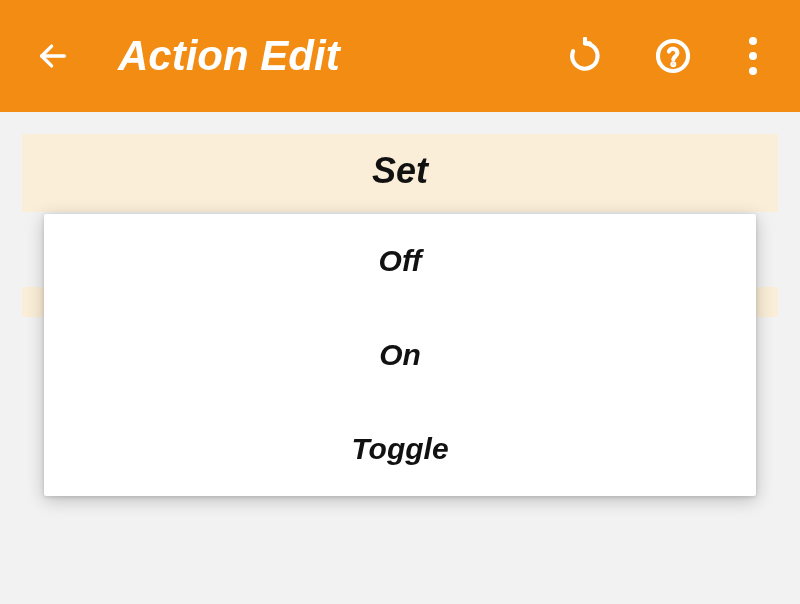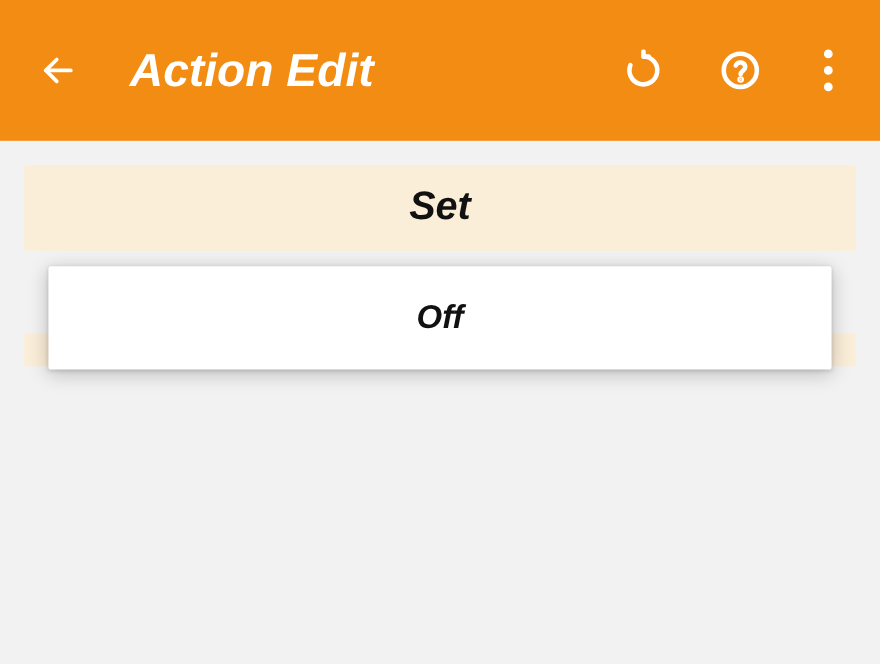--- a/index.html
+++ b/index.html
@@ -10,21 +10,21 @@
     body {
       width: 800px;
       height: 604px;
       background: #f2f2f2;
       font-family: 'Segoe Script', 'Comic Sans MS', cursive, sans-serif;
       position: relative;
       overflow: hidden;
     }
     .appbar {
       background: #f28c12;
-      height: 128px;
+      height: 112px;
       display: flex;
       align-items: center;
       padding: 0 18px 0 18px;
     }
     .back-btn {
       width: 46px;
       height: 46px;
       display: flex;
       align-items: center;
       justify-content: center;
@@ -100,21 +100,21 @@
       right: 22px;
       top: 175px;
       height: 30px;
       background: #fbeed8;
       z-index: 0;
     }
     .dropdown {
       position: absolute;
       left: 44px;
       right: 44px;
-      top: 114px;
+      top: 102px;
       background: #ffffff;
       box-shadow: 0 4px 18px rgba(0,0,0,0.22), 0 1px 4px rgba(0,0,0,0.15);
       border-radius: 2px;
       z-index: 10;
     }
     .dropdown-item {
       padding: 30px 26px;
       font-size: 30px;
       font-weight: bold;
       font-style: italic;
@@ -155,14 +155,16 @@
     </div>
   </div>
 </div>
 
 <div class="content">
   <div class="section-header">Set</div>
   <div class="peek"></div>
 
   <div class="dropdown">
     <div class="dropdown-item">Off</div>
+    <div class="dropdown-item">On</div>
+    <div class="dropdown-item">Toggle</div>
   </div>
 </div>
 
 </body></html>

